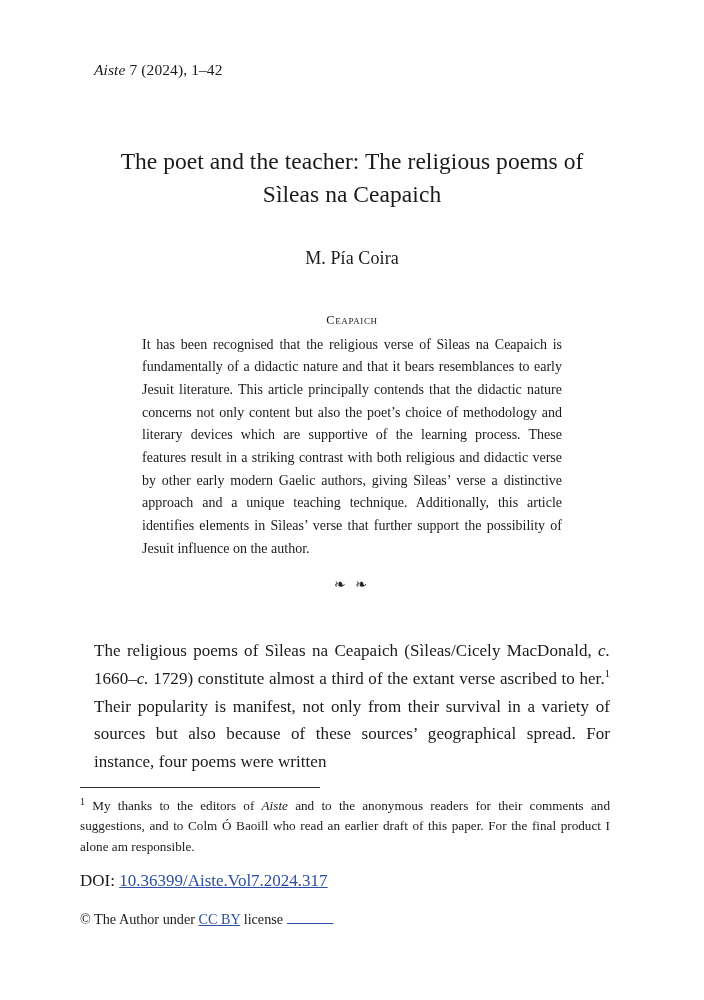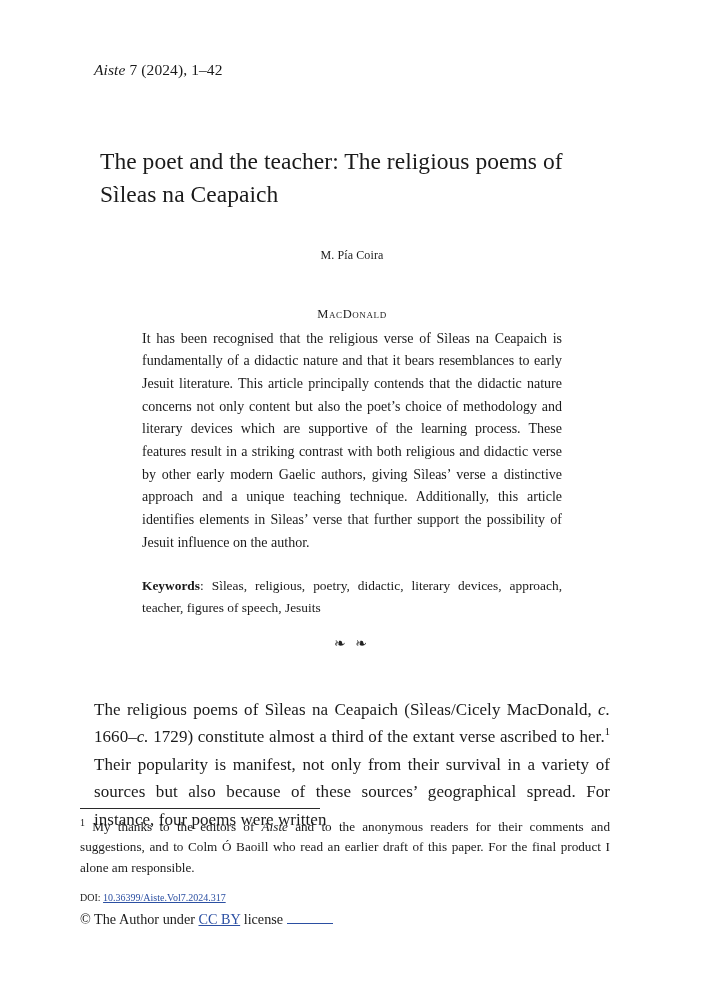--- a/index.html
+++ b/index.html
@@ -25,30 +25,30 @@
   .running-head {
     font-size: 15.5px;
     letter-spacing: 0.1px;
     margin-top: 6px;
     margin-bottom: 0;
   }
   .running-head .journal {
     font-style: italic;
   }
   .title {
-    text-align: left;
+    text-align: center;
     font-size: 23.5px;
     line-height: 1.42;
     font-weight: normal;
     margin: 66px 6px 0 6px;
     letter-spacing: 0.05px;
   }
   .author {
     text-align: center;
-    font-size: 12px;
+    font-size: 18px;
     margin-top: 36px;
     letter-spacing: 0.1px;
   }
   .abstract-block {
     margin: 44px 48px 0 48px;
   }
   .abstract-heading {
     text-align: center;
     font-size: 12.5px;
     font-variant: small-caps;
@@ -109,27 +109,27 @@
   }
   .footnote sup {
     font-size: 10px;
     vertical-align: super;
     line-height: 0;
   }
   .footnote .ital {
     font-style: italic;
   }
   .doi-line {
-    font-size: 10px;
+    font-size: 17px;
     margin-top: 14px;
     color: #1a1a1a;
   }
   .license-line {
     font-size: 14.2px;
-    margin-top: 8px;
+    margin-top: 20px;
     color: #1a1a1a;
   }
   .link {
     color: #2b4fa2;
     text-decoration: underline;
   }
   .blank-underline {
     display: inline-block;
     width: 46px;
     border-bottom: 1px solid #2b4fa2;
@@ -144,23 +144,22 @@
 
   <div class="running-head">
     <span class="journal">Aiste</span><span> 7 (2024), 1–42</span>
   </div>
 
   <h1 class="title">The poet and the teacher: The religious poems of Sìleas na Ceapaich</h1>
 
   <div class="author">M. Pía Coira</div>
 
   <div class="abstract-block">
-    <div class="abstract-heading">MacDonald</div>
+    <div class="abstract-heading">Ceapaich</div>
     <p class="abstract-text">It has been recognised that the religious verse of Sìleas na Ceapaich is fundamentally of a didactic nature and that it bears resemblances to early Jesuit literature. This article principally contends that the didactic nature concerns not only content but also the poet’s choice of methodology and literary devices which are supportive of the learning process. These features result in a striking contrast with both religious and didactic verse by other early modern Gaelic authors, giving Sìleas’ verse a distinctive approach and a unique teaching technique. Additionally, this article identifies elements in Sìleas’ verse that further support the possibility of Jesuit influence on the author.</p>
-    <p class="keywords"><b>Keywords</b><span>: Sìleas, religious, poetry, didactic, literary devices, approach, teacher, figures of speech, Jesuits</span></p>
     <div class="ornament">❧ ❧</div>
   </div>
 
   <p class="body-text"><span>The religious poems of Sìleas na Ceapaich (Sìleas/Cicely MacDonald, </span><i>c.</i><span> 1660–</span><i>c.</i><span> 1729) constitute almost a third of the extant verse ascribed to her.</span><sup>1</sup><span> Their popularity is manifest, not only from their survival in a variety of sources but also because of these sources’ geographical spread. For instance, four poems were written</span></p>
 
   <div class="footnote-area">
     <div class="footnote-rule"></div>
     <p class="footnote"><sup>1</sup><span> My thanks to the editors of </span><span class="ital">Aiste</span><span> and to the anonymous readers for their comments and suggestions, and to Colm Ó Baoill who read an earlier draft of this paper. For the final product I alone am responsible.</span></p>
 
     <div class="doi-line"><span>DOI: </span><a class="link" href="#">10.36399/Aiste.Vol7.2024.317</a></div>

